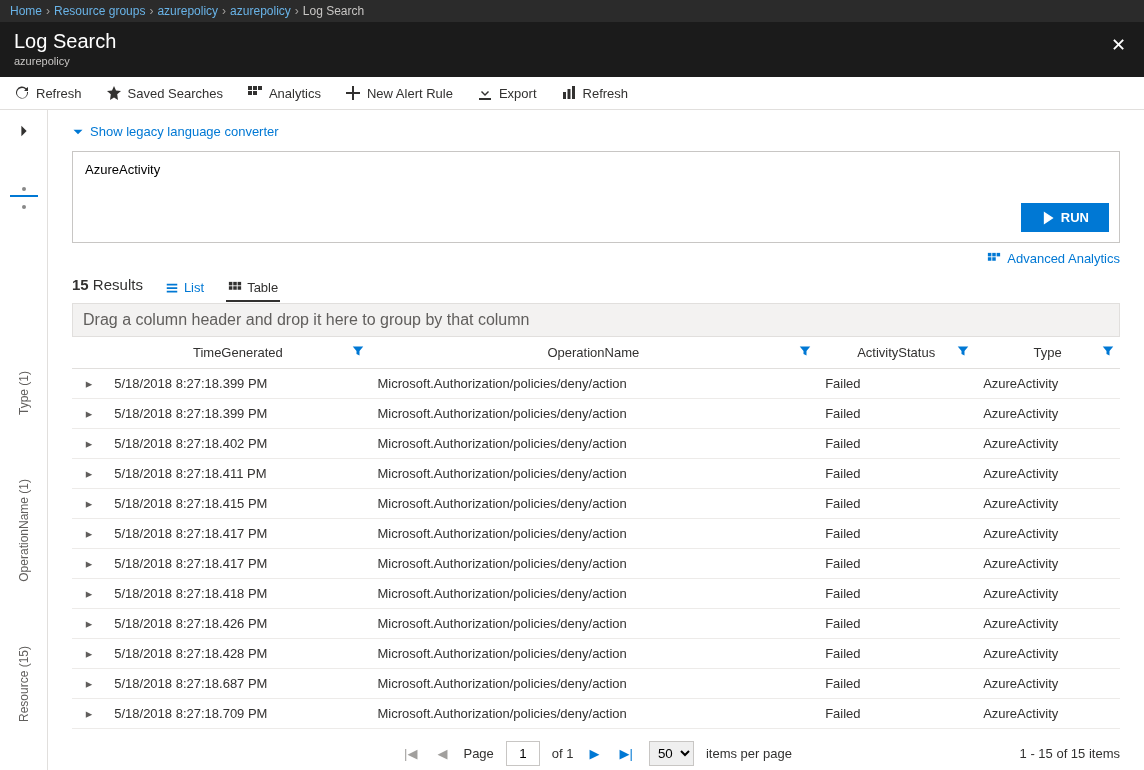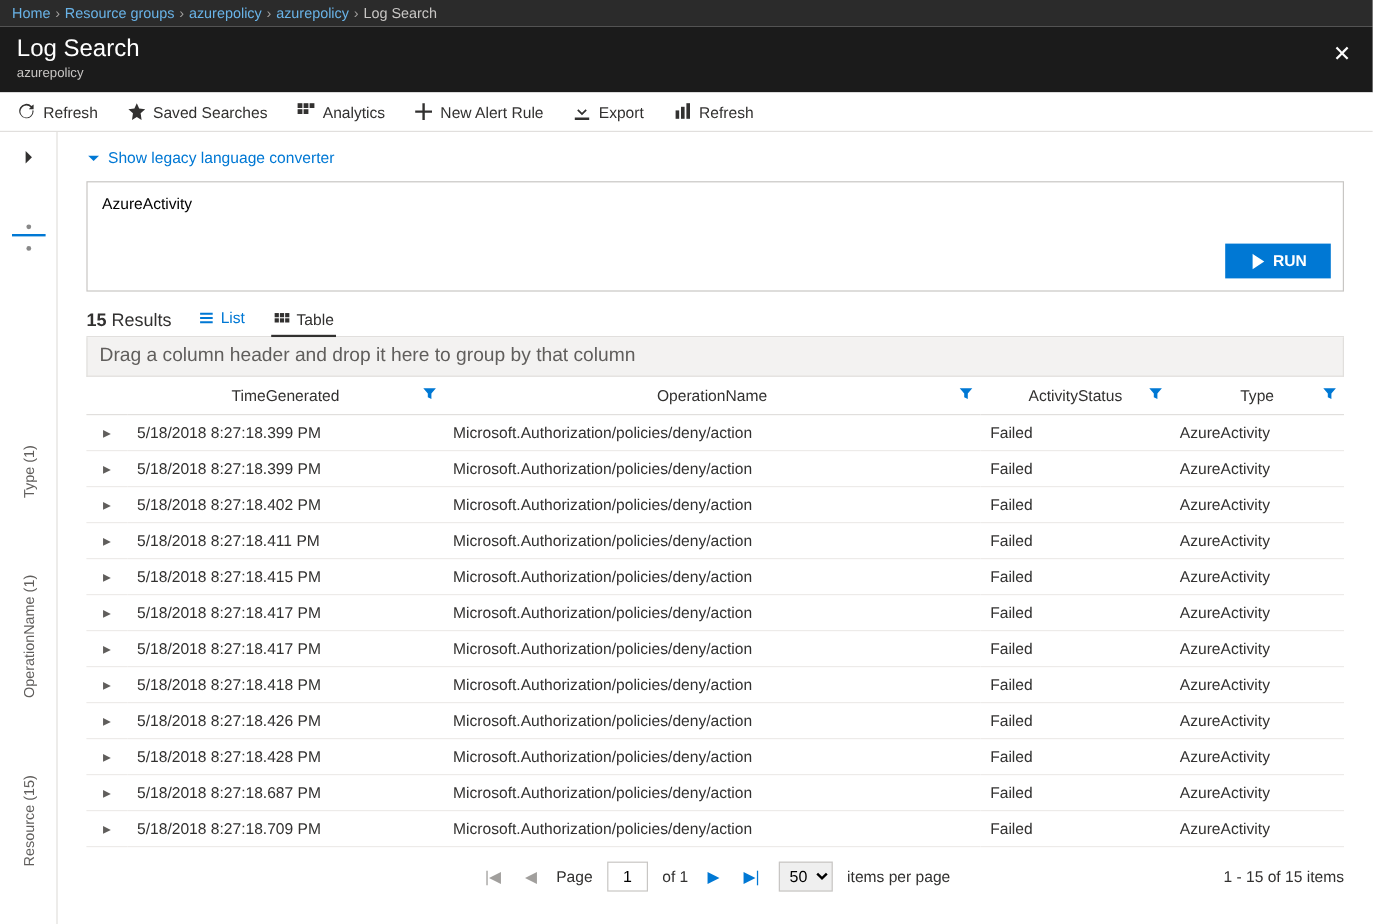--- a/index.html
+++ b/index.html
@@ -39,21 +39,21 @@
 .legacy-link { color: #0078d4; display: inline-flex; align-items: center; gap: 6px; font-size: 13px; margin-bottom: 12px; }
 
 .query-box { border: 1px solid #c8c6c4; padding: 10px 12px 12px; position: relative; min-height: 92px; }
 .query-box textarea { border:none; width:100%; resize:none; font-family:inherit; font-size:13px; outline:none; height:50px; }
 .run-btn { position:absolute; bottom:10px; right:10px; background:#0078d4; color:#fff; border:none; padding:7px 20px; font-size:13px; font-weight:600; display:inline-flex; align-items:center; gap:6px; cursor:pointer; }
 
 .meta-row { display:flex; justify-content:flex-end; align-items:center; gap:20px; margin-top:8px; }
 .adv-link { color:#0078d4; display:inline-flex; align-items:center; gap:6px; font-size:13px; }
 .elapsed { font-size:12px; color:#323130; }
 
-.results-bar { display:flex; align-items:flex-end; gap:20px; margin-top:10px; border-bottom:1px solid #e1dfdd; padding-bottom:4px; }
+.results-bar { display:flex; align-items:flex-start; gap:20px; margin-top:10px; border-bottom:1px solid #e1dfdd; padding-bottom:4px; }
 .results-bar .count { font-size:15px; }
 .results-bar .count b { font-weight:600; }
 .results-bar .view { display:inline-flex; align-items:center; gap:5px; font-size:13px; padding:4px 2px; cursor:pointer; }
 .results-bar .view.list { color:#0078d4; }
 .results-bar .view.table { color:#323130; border-bottom:2px solid #323130; margin-bottom:-5px; padding-bottom:5px; }
 
 .group-hint { background:#f3f2f1; border:1px solid #e1dfdd; border-top:none; padding:7px 10px; font-size:16px; color:#605e5c; }
 
 table.results { width:100%; border-collapse:collapse; font-size:13px; }
 table.results th { text-align:center; font-weight:400; padding:8px 8px; border-bottom:1px solid #e1dfdd; color:#323130; position:relative; }
@@ -166,20 +166,32 @@
     <div class="query-box">
       <textarea style="">AzureActivity</textarea>
       <button class="run-btn">
         <svg width="14" height="14" viewBox="0 0 16 16" fill="none" stroke="#fff" stroke-width="1.5">
             <path d="M4 2l9 6-9 6V2z"></path>
           </svg>
         <span>RUN</span>
       </button>
     </div>
 
+    <div class="meta-row">
+      <a class="adv-link">
+        <svg width="14" height="14" viewBox="0 0 16 16">
+            <rect x="1" y="1" width="4" height="4"></rect>
+            <rect x="6" y="1" width="4" height="4"></rect>
+            <rect x="11" y="1" width="4" height="4"></rect>
+            <rect x="1" y="6" width="4" height="4"></rect>
+            <rect x="6" y="6" width="4" height="4"></rect>
+          </svg>
+        <span>Advanced Analytics</span>
+      </a>
+    </div>
 
     <div class="results-bar">
       <span class="count">
         <b>15</b> <span>Results</span>
       </span>
       <span class="view list">
         <svg width="14" height="14" viewBox="0 0 16 16">
             <path d="M2 3h12v2H2zM2 7h12v2H2zM2 11h12v2H2z"></path>
           </svg>
         <span>List</span>

